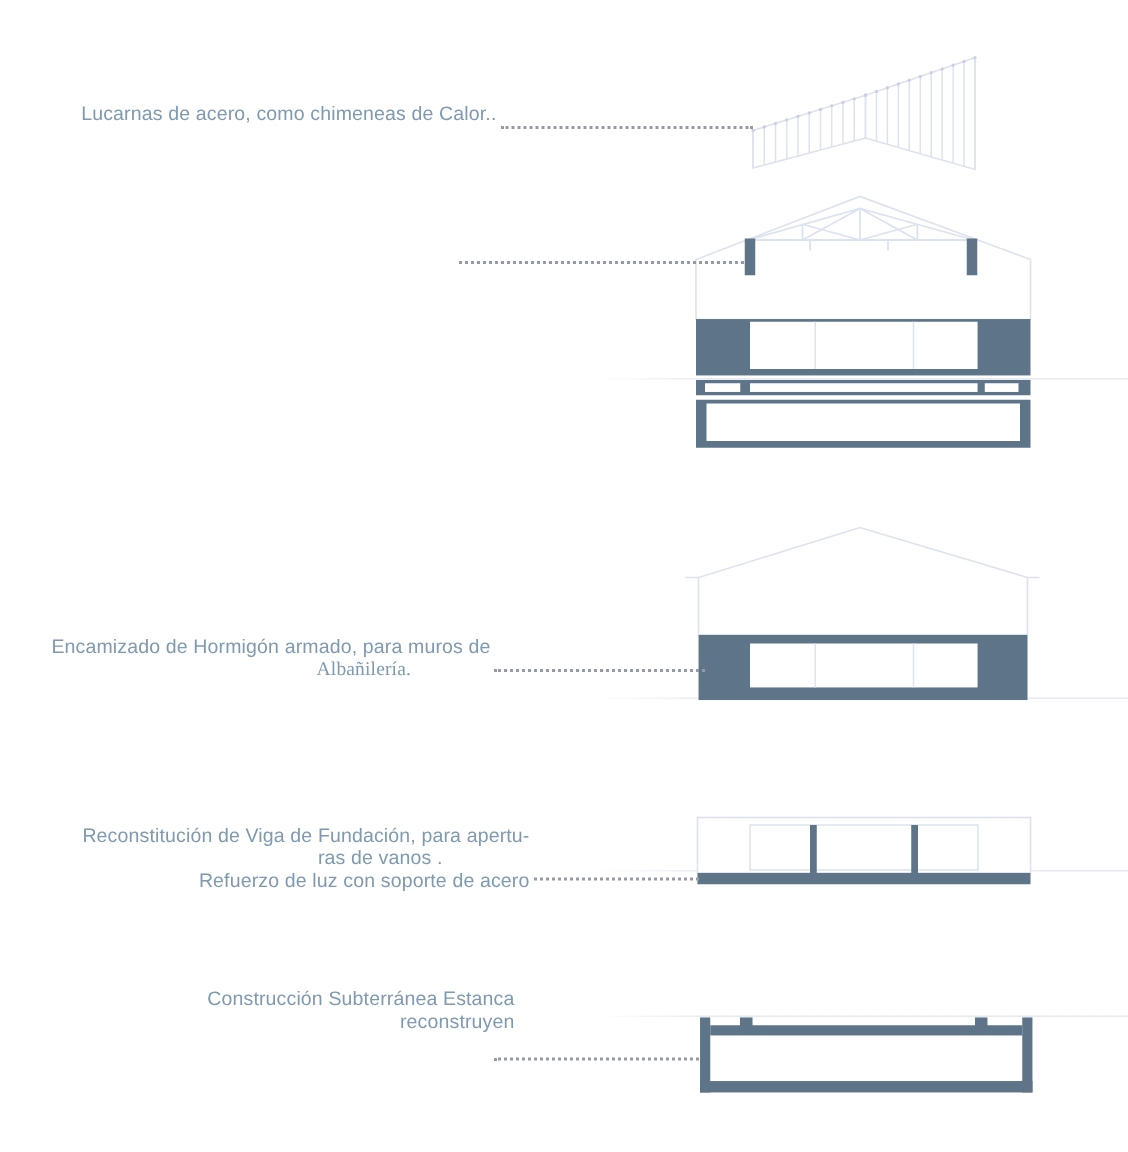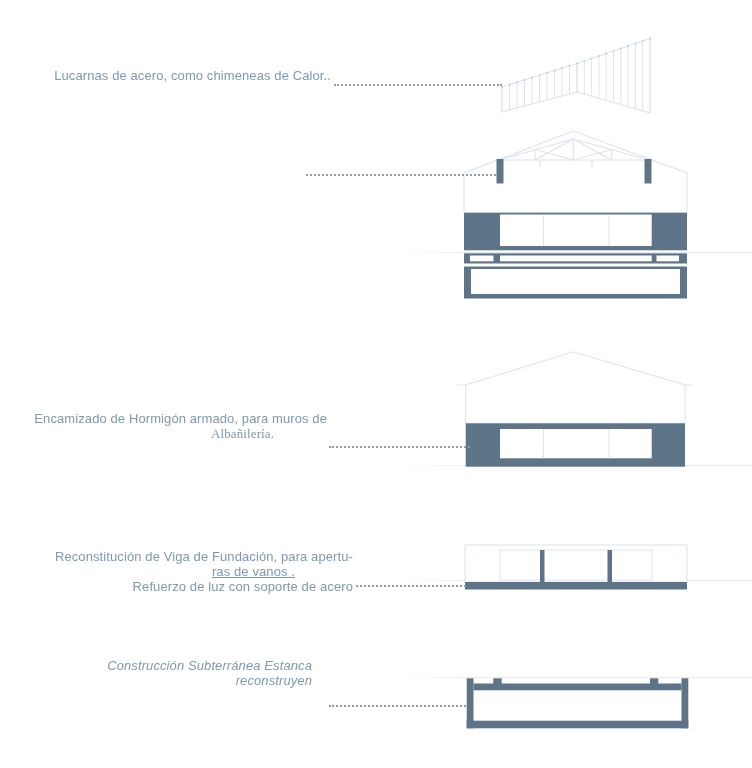--- a/index.html
+++ b/index.html
@@ -7,21 +7,21 @@
           font-family:"Liberation Sans",sans-serif;}
   .ground{position:absolute;height:1px;left:396px;width:356px;
           background:linear-gradient(to right,rgba(230,234,242,0),var(--ground) 22%,var(--ground));}
   .fig{position:absolute;}
   .label{position:absolute;text-align:right;font-size:13px;line-height:15px;
          color:var(--text);letter-spacing:.1px;white-space:nowrap;}
   .label .line{display:block;}
   .label-viga{line-height:19px;}
   .label-viga .line:nth-child(2){padding-right:38px;}
   .label-encamizado .line:nth-child(2){padding-right:53px;font-family:Liberation Serif, serif;}
-  .label-vigasfund .line:nth-child(2){padding-right:58px;text-decoration:underline;}
+  .label-vigasfund .line:nth-child(2){padding-right:58px;}
   .label-subterranea .line:nth-child(4){padding-right:11px;}
   .leader{position:absolute;height:0;border-top:2px dotted var(--leader);}
   .fill-dark{fill:var(--dark);}
   .fill-white{fill:#ffffff;}
   .stroke-light{stroke:var(--outline);fill:none;}
   .outlined{stroke:var(--outline);stroke-width:1.1;}
   .truss{stroke:var(--truss);stroke-width:1.2;fill:none;}
 </style>
 </head>
 <body>
@@ -143,29 +143,29 @@
   <div class="leader" style="left:306px;top:174px;width:190px;"></div>
   <div class="leader" style="left:329px;top:446px;width:141px;"></div>
   <div class="leader" style="left:356px;top:585px;width:110px;"></div>
   <div class="leader" style="left:329px;top:705px;width:137px;"></div>
 
   <div class="label" style="right:421px;top:68px;">
     <span class="line">Lucarnas de acero, como chimeneas de Calor..</span>
   </div>
 
 
-  <div class="label label-encamizado" style="right:425px;top:411px;">
+  <div class="label label-encamizado" style="right:425px;top:423px;">
     <span class="line">Encamizado de Hormigón armado, para muros de</span>
     <span class="line">Albañilería.</span>
   </div>
 
   <div class="label label-vigasfund" style="right:399px;top:549px;">
     <span class="line">Reconstitución de Viga de Fundación, para apertu-</span>
     <span class="line">ras de vanos .</span>
     <span class="line">Refuerzo de luz con soporte de acero</span>
   </div>
 
-  <div class="label label-subterranea" style="right:440px;top:658px;font-style:italic;">
+  <div class="label label-subterranea" style="right:409px;top:658px;">
     <span class="line">Construcción Subterránea Estanca</span>
     <span class="line">reconstruyen</span>
   </div>
 
 </div>
 
 </body></html>

